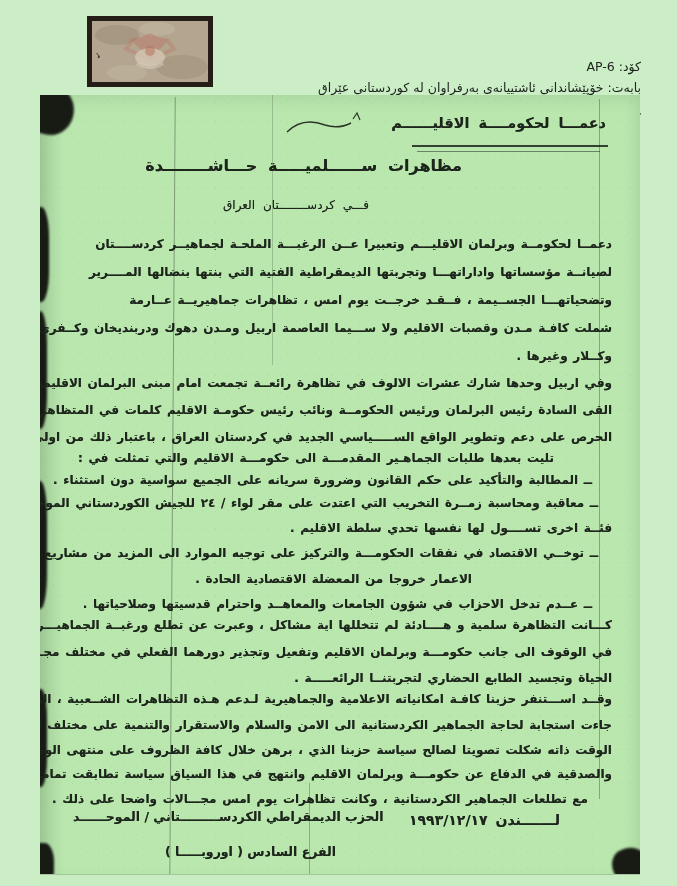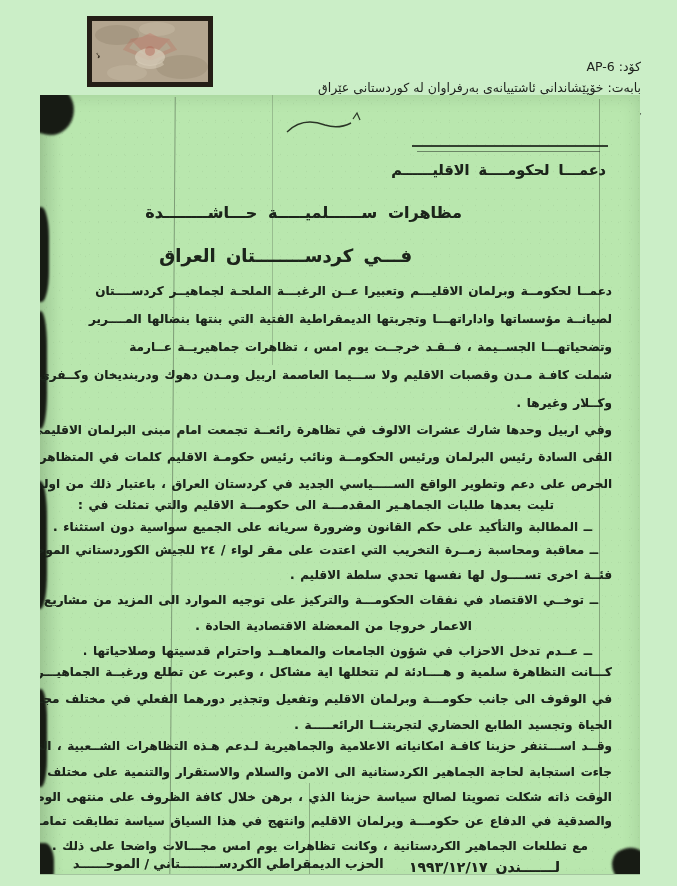--- a/index.html
+++ b/index.html
@@ -15,29 +15,29 @@
         background-image:
           radial-gradient(rgba(25,40,20,.06) .6px,transparent .8px),
           radial-gradient(rgba(25,40,20,.05) .5px,transparent .7px),
           linear-gradient(to right,rgba(10,20,8,.10),rgba(10,20,8,0) 4%);
         background-size:13px 17px,9px 11px,100% 100%;}
   .bottom-strip{position:absolute;left:0;top:779px;width:600px;height:12px;background:#c9edc2;
         border-top:1px solid rgba(55,80,50,.25);}
   .crease{position:absolute;width:1px;background:#44543f;}
   .blob{position:absolute;background:#171b14;filter:blur(1.1px);}
   
-  .ink{color:#1c241b;text-shadow:0 0 .5px rgba(20,32,18,.55);margin-top:47px;}
+  .ink{color:#1c241b;text-shadow:0 0 .5px rgba(20,32,18,.55);}
   .hdr-title{position:absolute;right:34px;top:20px;direction:rtl;white-space:nowrap;
         font-size:14.5px;font-weight:700;word-spacing:4px;}
   .hdr-rule1{position:absolute;right:32px;top:50px;width:196px;height:2px;background:#1c241b;opacity:.85;}
   .hdr-rule2{position:absolute;right:40px;top:56px;width:183px;height:1px;background:#1c241b;opacity:.5;}
   .doc-title{position:absolute;left:60px;width:362px;top:61px;text-align:right;direction:rtl;
         white-space:nowrap;font-size:16px;font-weight:700;word-spacing:5px;}
   .doc-subtitle{position:absolute;left:140px;width:232px;top:103px;text-align:center;direction:rtl;
-        white-space:nowrap;font-size:18px;font-weight:700;word-spacing:4px;}
+        white-space:nowrap;font-size:12px;font-weight:400;word-spacing:4px;}
   .dline{position:absolute;right:28px;direction:rtl;white-space:nowrap;
         font-size:12px;font-weight:600;line-height:15px;word-spacing:1.5px;}
   .squiggle{position:absolute;left:245px;top:15px;}
   
   .f-date{position:absolute;right:80px;top:717px;direction:rtl;white-space:nowrap;
         font-size:14px;font-weight:700;word-spacing:3px;}
   .f-party{position:absolute;left:33px;top:714px;direction:rtl;white-space:nowrap;
         font-size:12.5px;font-weight:700;}
   .f-branch{position:absolute;left:78px;width:218px;top:749px;text-align:right;direction:rtl;
         white-space:nowrap;font-size:12.5px;font-weight:700;}

